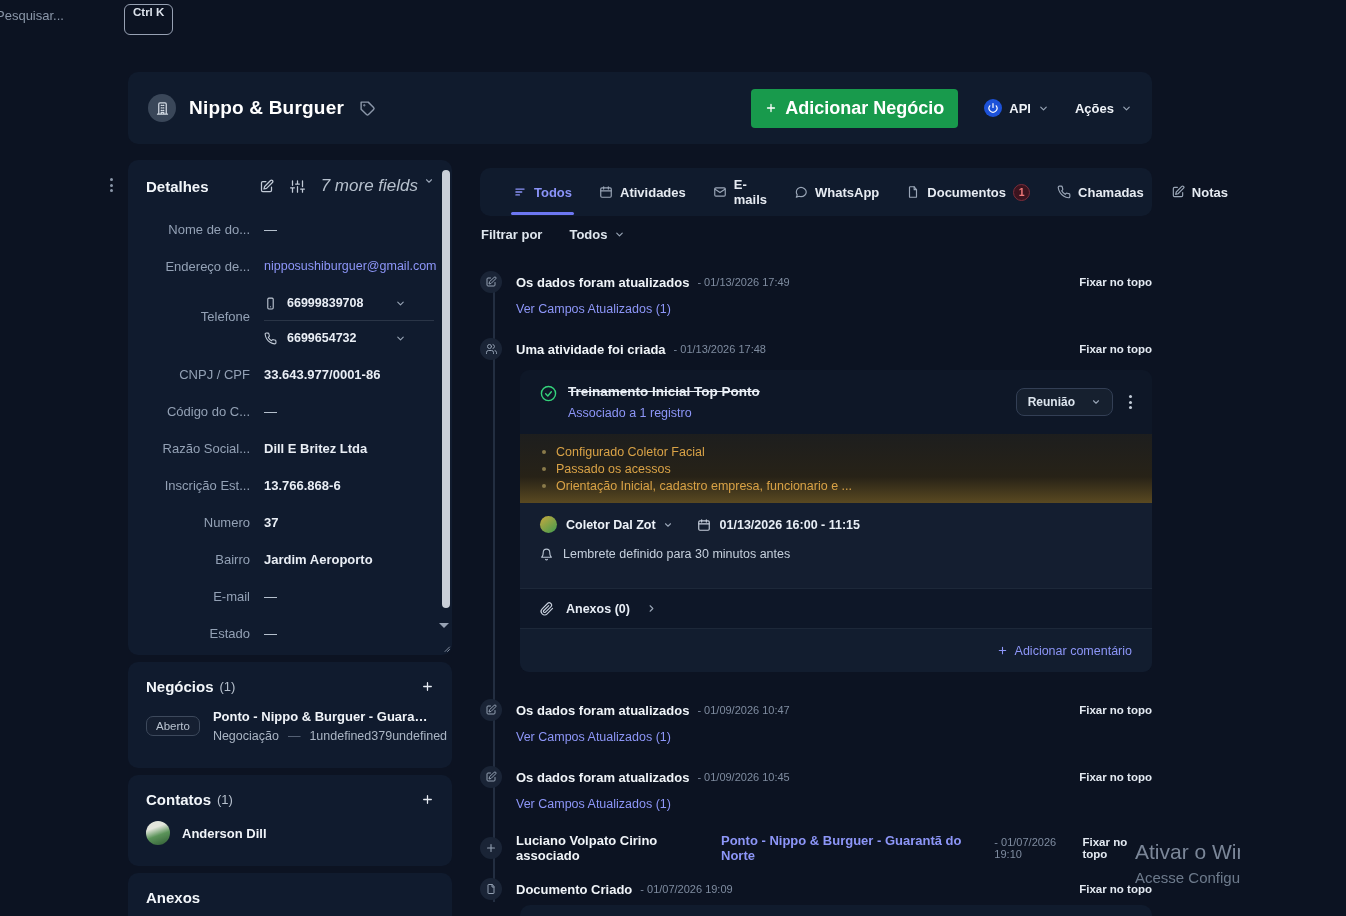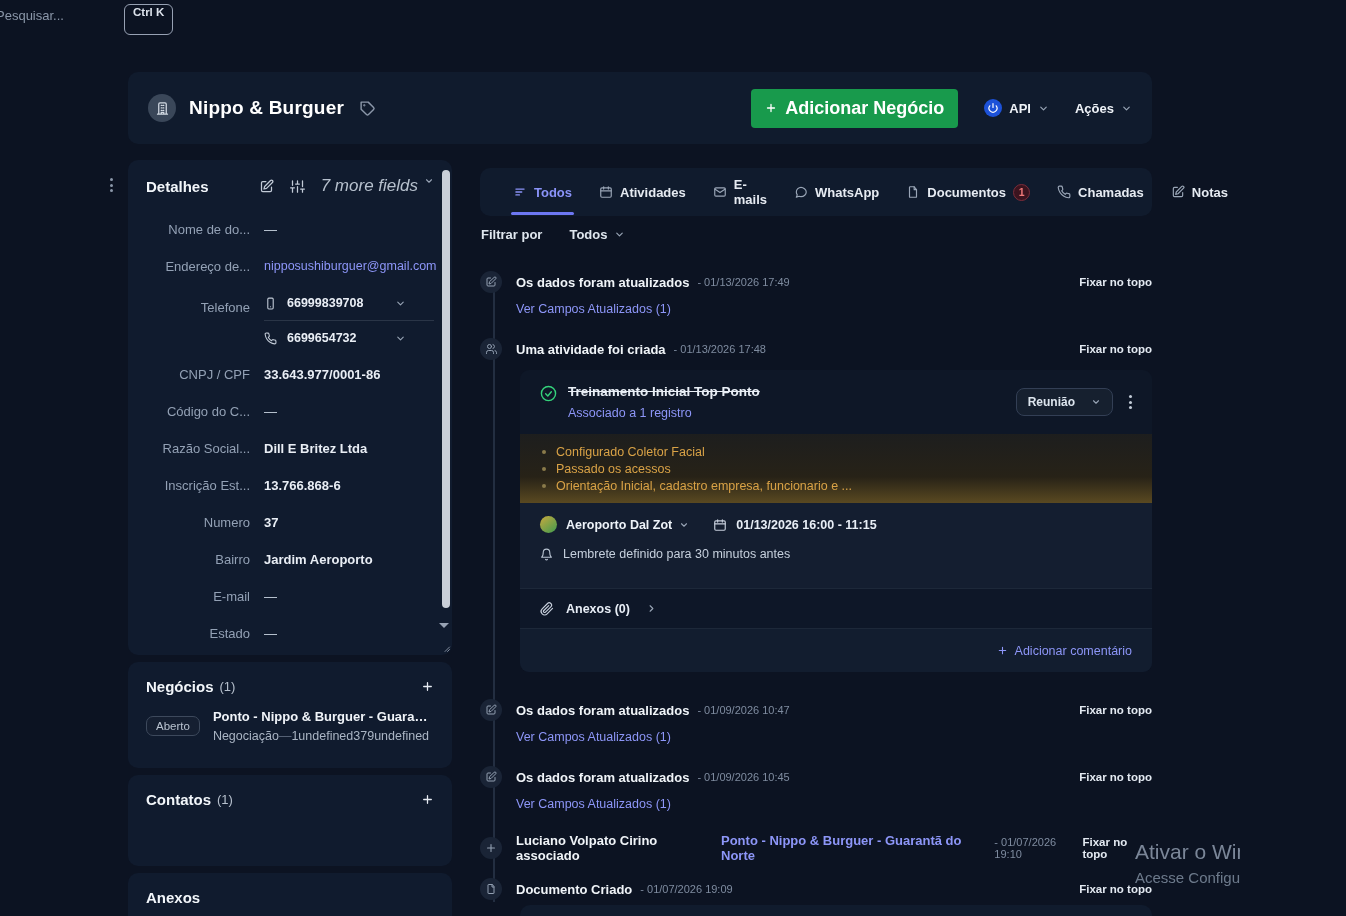--- a/index.html
+++ b/index.html
@@ -58,21 +58,21 @@
   .sb-thumb { position:absolute; right:2px; top:10px; width:8px; height:438px; background:#c9cfd8; border-radius:4px; }
   .sb-down { position:absolute; right:3px; bottom:22px; width:0; height:0; border:5px solid transparent; border-top-color:#97a2b3; }
   .sb-grip { position:absolute; right:1px; bottom:2px; color:#97a2b3; }
 
   .deals { top:662px; height:106px; }
   .deal-item { margin-top:14px; display:flex; align-items:center; }
   .status-badge { border:1px solid #3d495c; background:rgba(26,35,52,.5); border-radius:7px; padding:3px 9px;
     font-size:11.5px; color:#b9c3d0; flex:none; }
   .deal-text { margin-left:13px; min-width:0; }
   .deal-name { font-size:13px; font-weight:bold; color:#f0f4f9; white-space:nowrap; overflow:hidden; text-overflow:ellipsis; }
-  .deal-sub { margin-top:5px; font-size:12.5px; color:#aab5c4; display:flex; }
+  .deal-sub { margin-top:5px; font-size:12.5px; color:#aab5c4; display:flex; gap:9px; }
   .deal-sep { color:#5f6c7f; }
 
   .contacts { top:775px; height:91px; }
   .contact-item { margin-top:13px; display:flex; align-items:center; }
   .contact-avatar { width:24px; height:24px; border-radius:50%;
     background:linear-gradient(160deg,#e3e6dc 30%,#5a9359 58%,#2f5b33 100%); }
   .contact-name { margin-left:12px; font-size:13px; font-weight:bold; color:#f0f4f9; }
 
   .attach-panel { top:873px; height:60px; }
 
@@ -234,21 +234,21 @@
     <div class="f-rows">
       <div class="f-row">
         <span class="f-label">Nome de do...</span>
         <span class="f-value f-dash">—</span>
       </div>
       <div class="f-row">
         <span class="f-label">Endereço de...</span>
         <span class="f-value f-link">nipposushiburguer@gmail.com</span>
       </div>
       <div class="f-row">
-        <span class="f-label" style="margin-top:4px">Telefone</span>
+        <span class="f-label" style="margin-top:13px">Telefone</span>
         <div class="phone-col">
           <div class="phone-row">
             <span class="ic" style="width:13px;height:13px">
               <svg viewBox="0 0 24 24" fill="none" stroke="currentColor" stroke-width="2" stroke-linecap="round">
                   <rect x="7" y="2" width="10" height="20" rx="2"></rect>
                   <path d="M12 18h.01"></path>
                 </svg>
             </span>
             <span class="phone-num">66999839708</span>
             <span class="ic phone-chev" style="width:11px;height:11px">
@@ -341,20 +341,24 @@
   <div class="panel contacts">
     <div class="panel-head">
       <span class="panel-title">Contatos</span>
       <span class="panel-count">(1)</span>
       <span class="ic plus-btn" style="width:13px;height:13px">
         <svg viewBox="0 0 24 24" fill="none" stroke="currentColor" stroke-width="2.4" stroke-linecap="round">
             <path d="M12 5v14M5 12h14"></path>
           </svg>
       </span>
     </div>
+    <div class="contact-item">
+      <span class="contact-avatar"></span>
+      <span class="contact-name">Anderson Dill</span>
+    </div>
   </div>
 
   <div class="panel attach-panel">
     <div class="panel-head">
       <span class="panel-title">Anexos</span>
     </div>
   </div>
 
   <div class="tabs-card">
     <div class="tab active">
@@ -503,21 +507,21 @@
             <span>Passado os acessos</span>
           </div>
         <div class="ac-bullet">
             <i></i>
             <span>Orientação Inicial, cadastro empresa, funcionario e ...</span>
           </div>
       </div>
       <div class="ac-s3">
         <div class="ac-row1">
           <span class="owner-avatar"></span>
-          <span class="owner-name">Aeroporto Dal Zot</span>
+          <span class="owner-name">Coletor Dal Zot</span>
           <span class="ic chev" style="width:10px;height:10px;margin-left:7px">
             <svg viewBox="0 0 24 24" fill="none" stroke="currentColor" stroke-width="2.6" stroke-linecap="round" stroke-linejoin="round">
                 <polyline points="6 9 12 15 18 9"></polyline>
               </svg>
           </span>
           <span class="ic ac-cal" style="width:14px;height:14px">
             <svg viewBox="0 0 24 24" fill="none" stroke="currentColor" stroke-width="2" stroke-linecap="round">
                 <rect x="3" y="5" width="18" height="16" rx="2"></rect>
                 <path d="M3 10h18M8 3v4M16 3v4"></path>
               </svg>

